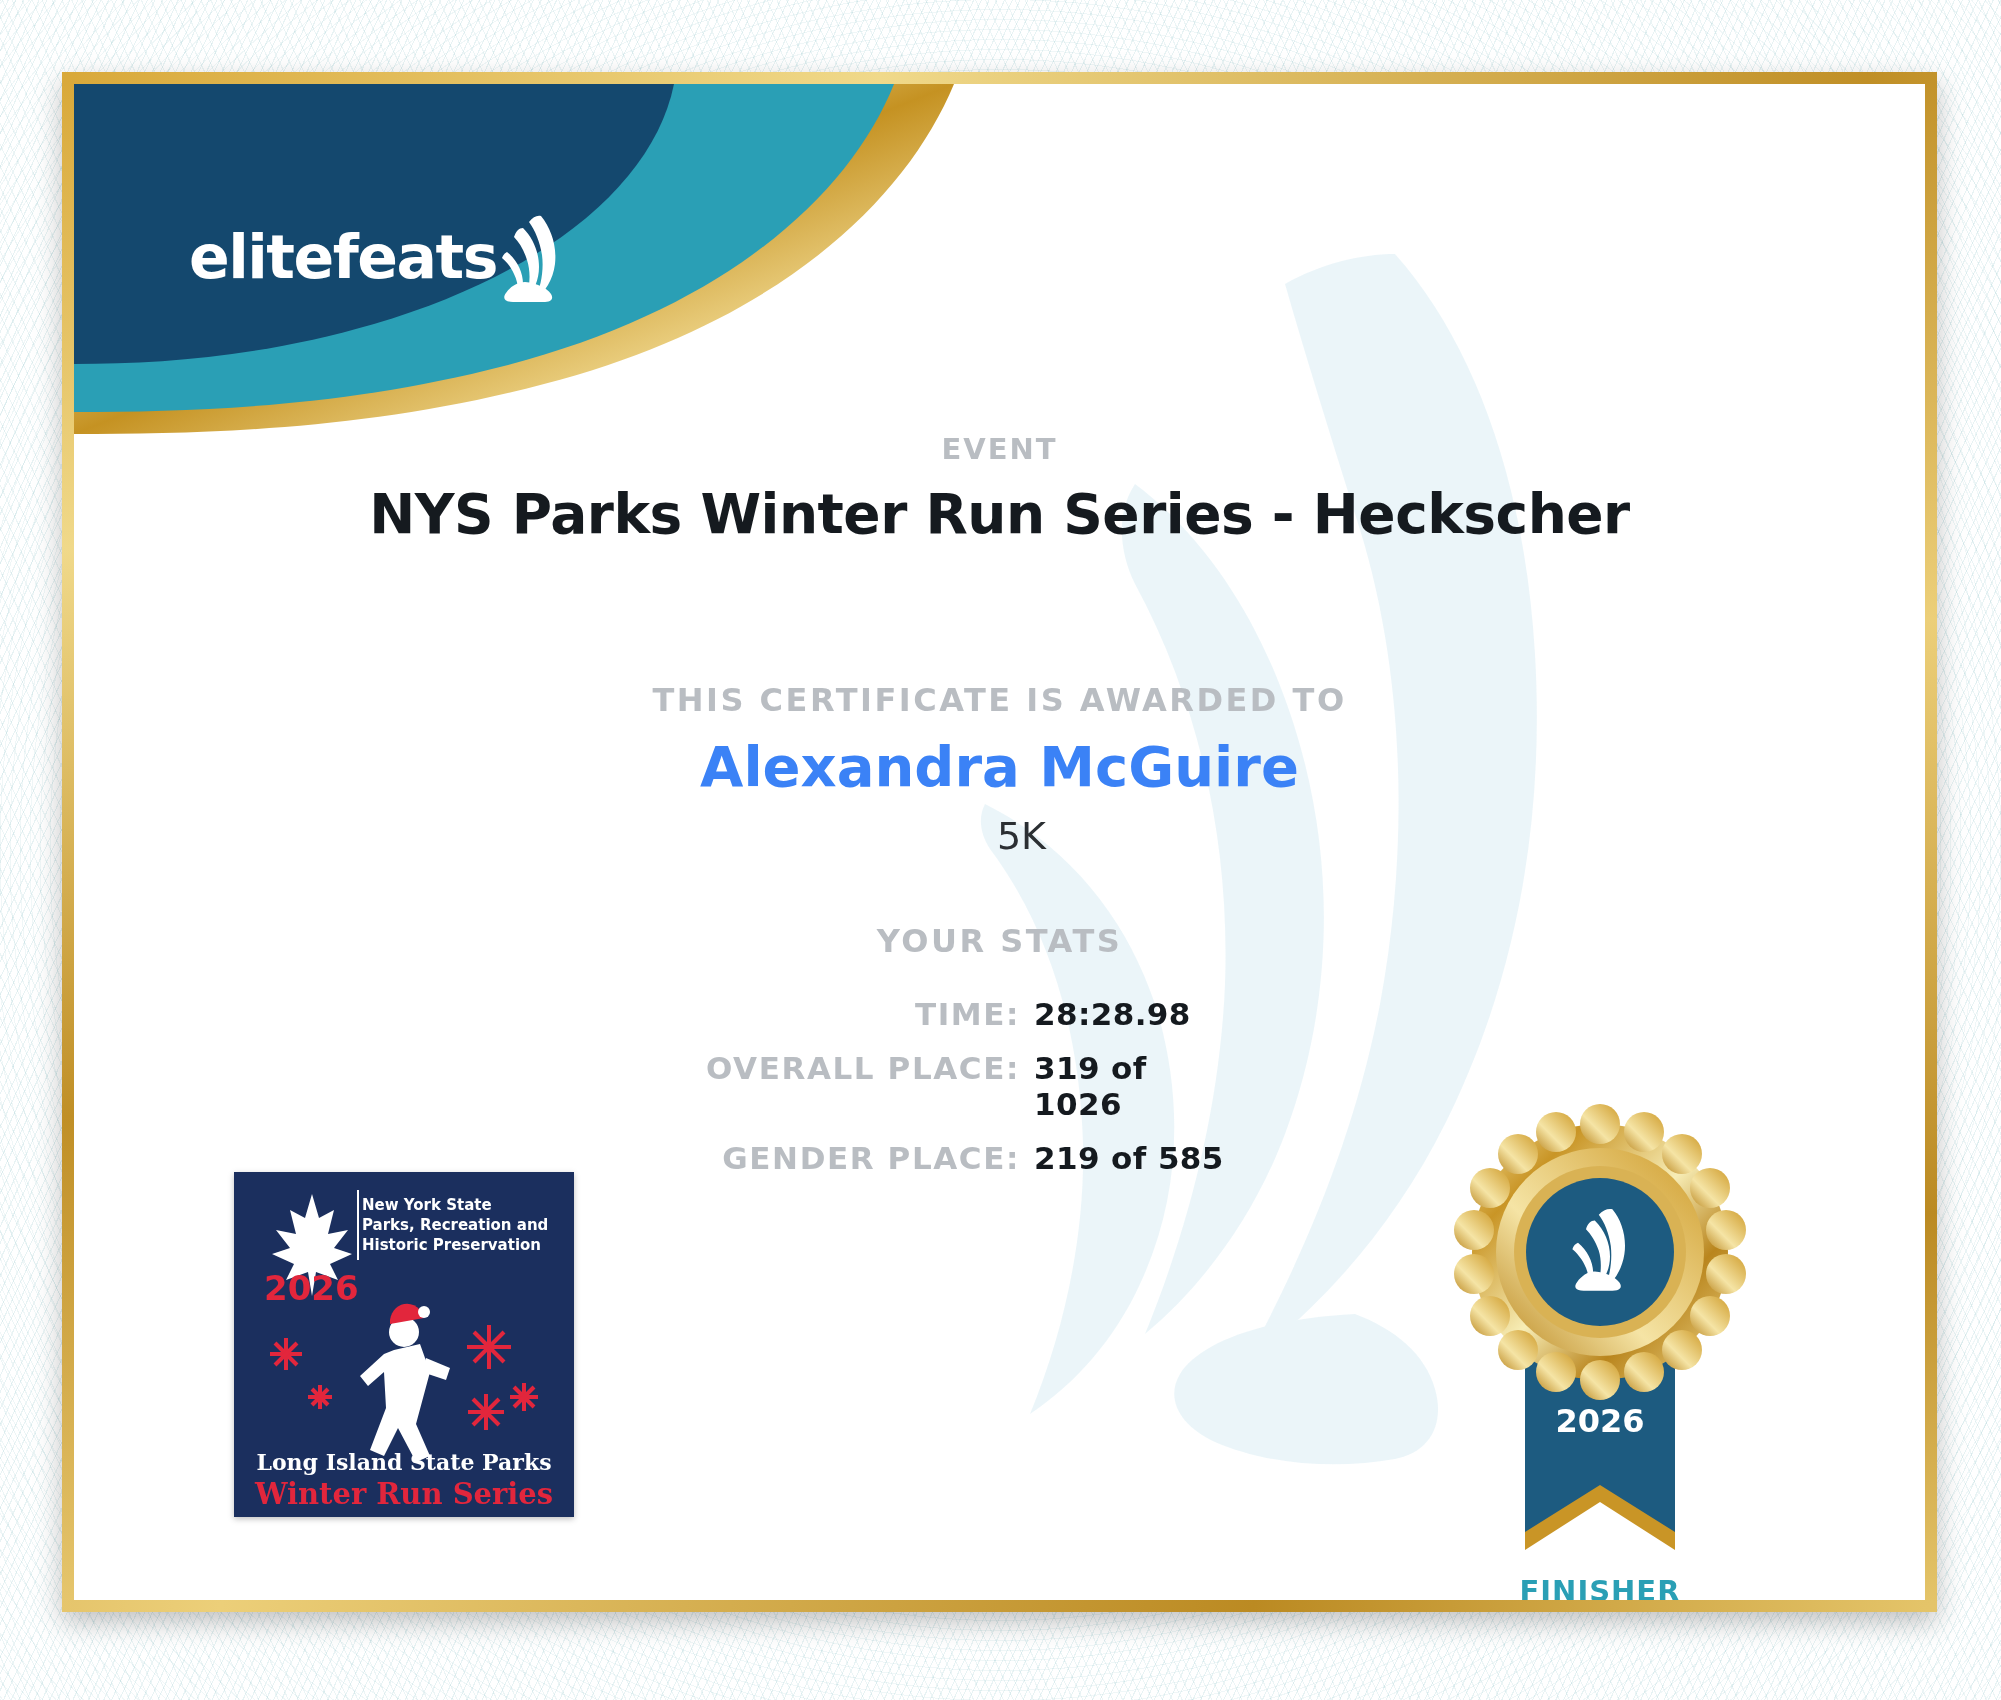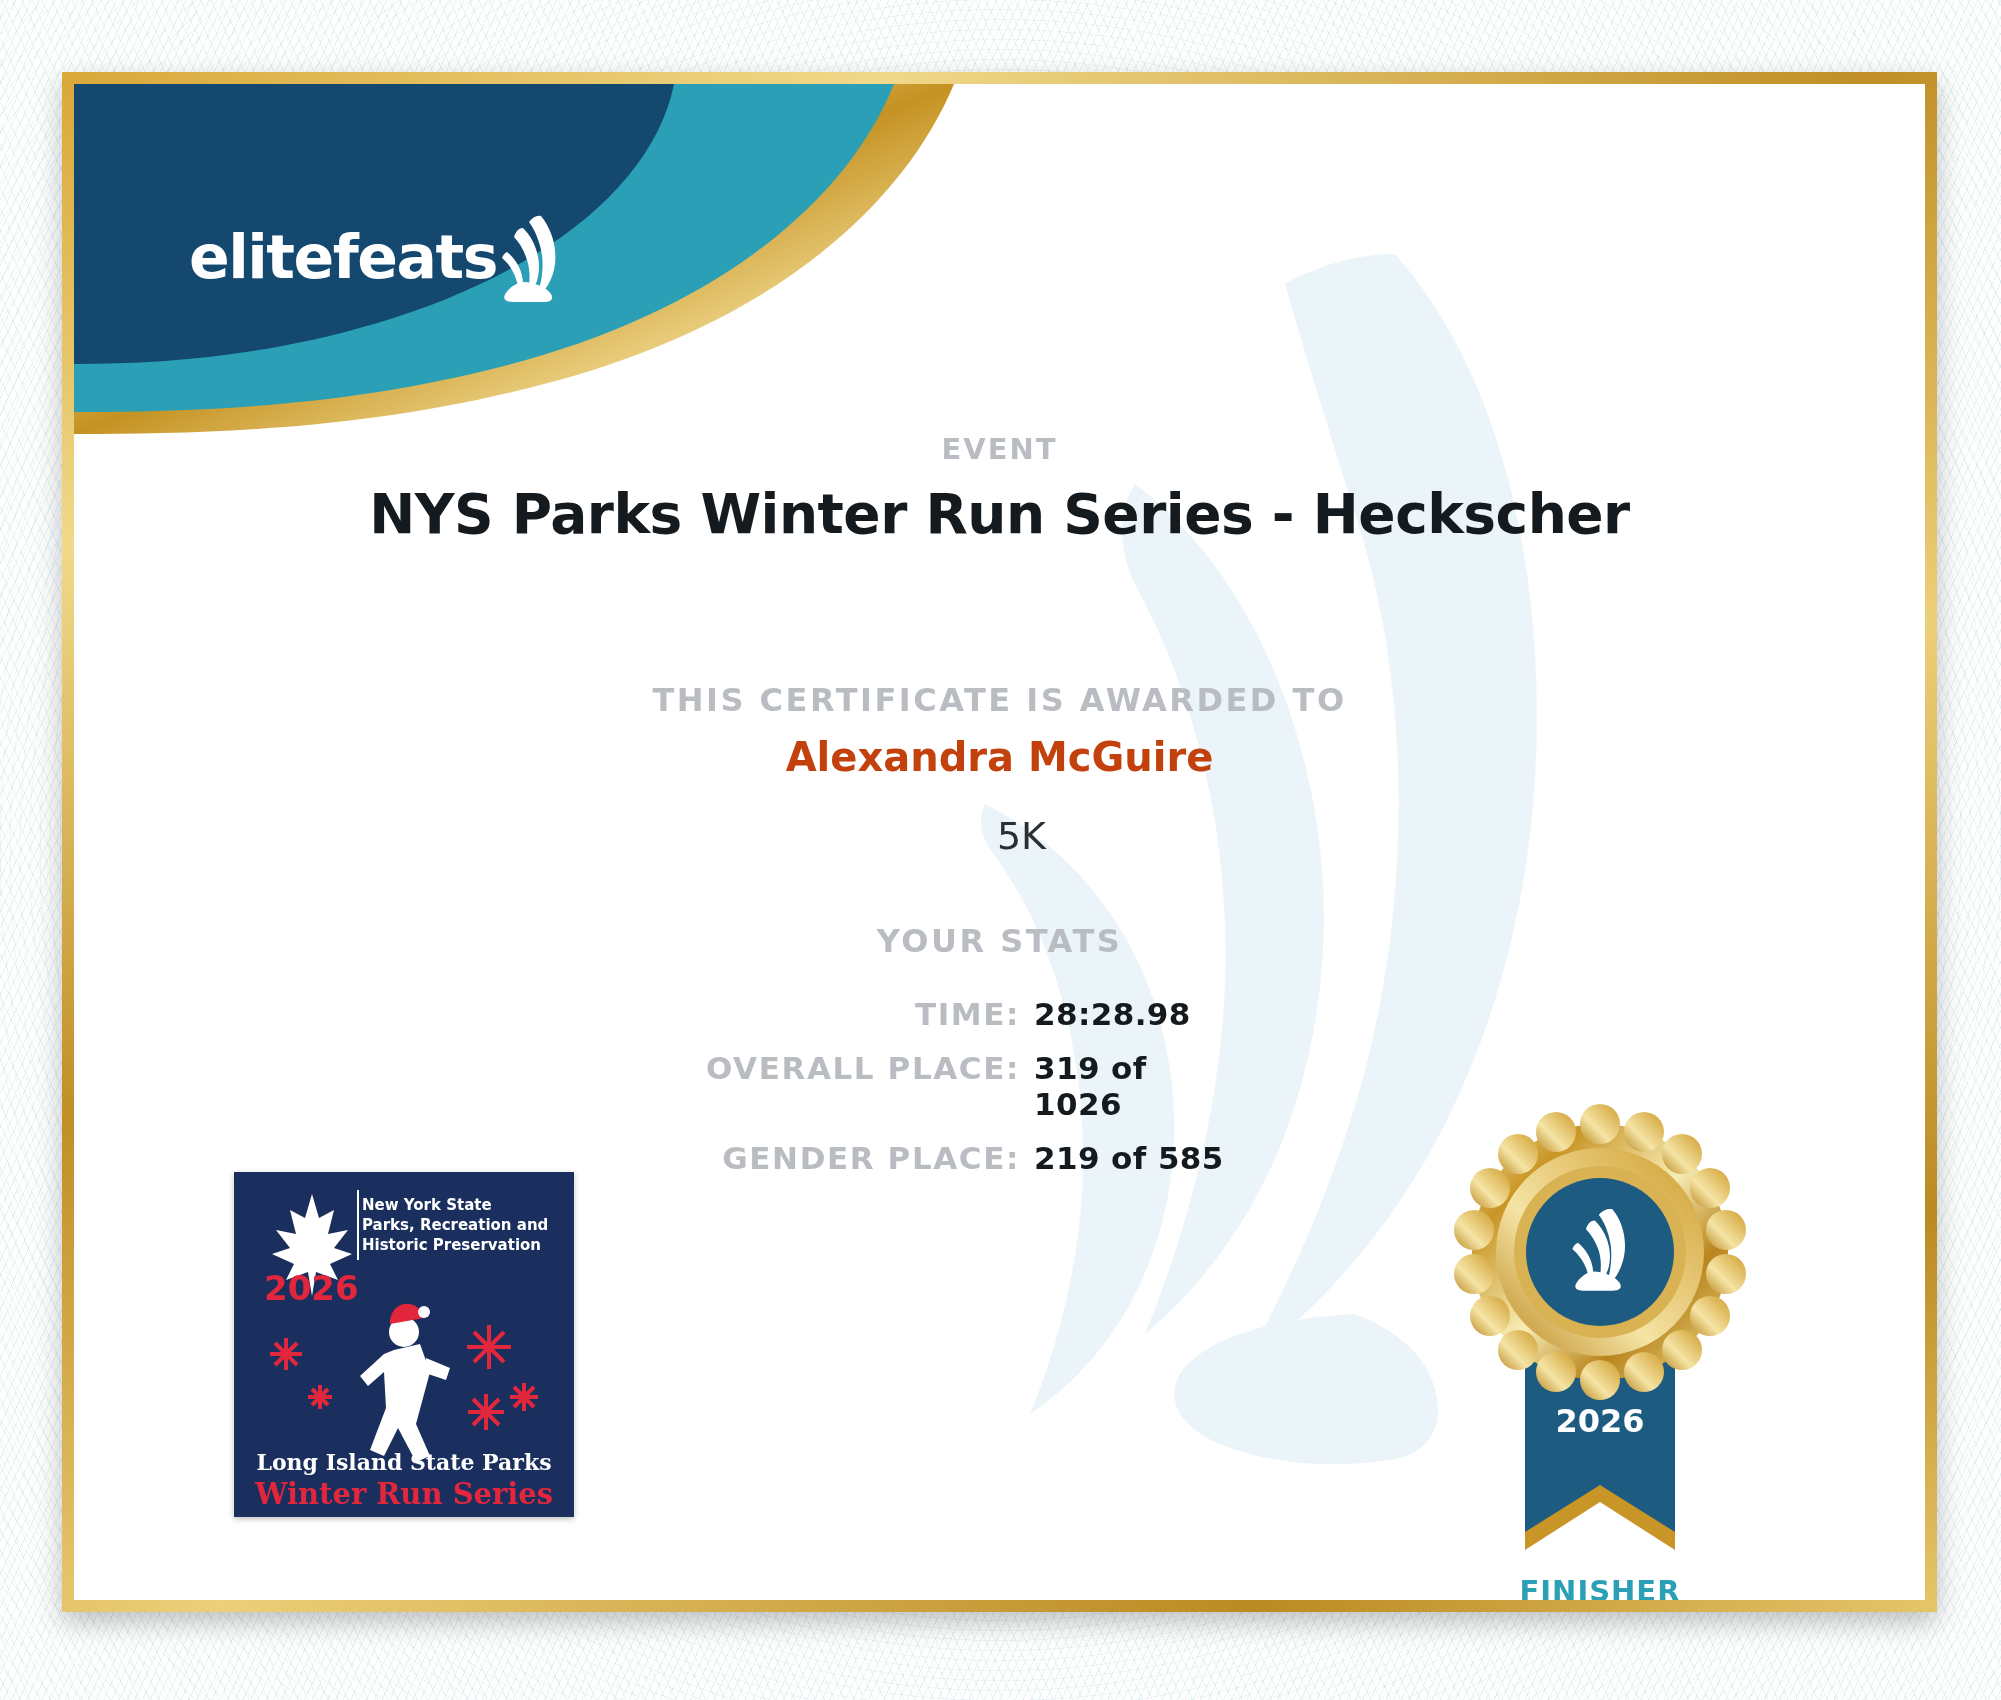--- a/index.html
+++ b/index.html
@@ -84,21 +84,21 @@
   }
   .label-event { position:absolute; top:348px; left:0; right:0; font-size:29px; }
   .event-name {
     position: absolute; top: 398px; left: 0; right: 0;
     font-size: 55px; font-weight: 800; color: #151a1f;
     letter-spacing: -0.5px;
   }
   .label-awarded { position:absolute; top:597px; left:0; right:0; font-size:32px; letter-spacing:2.5px; }
   .recipient {
     position: absolute; top: 650px; left: 0; right: 0;
-    font-size: 40px; font-weight: 800; color: #c2410c;
+    font-size: 56px; font-weight: 800; color: #3b82f6;
   }
   .distance {
     position: absolute; top: 730px; left: 0; right: 0;
     font-size: 38px; color: #2b2f33; font-weight: 400; padding-left: 44px;
   }
   .label-stats { position:absolute; top:838px; left:0; right:0; font-size:32px; letter-spacing:2.5px; }
 
   
   .stats {
     position: absolute;

